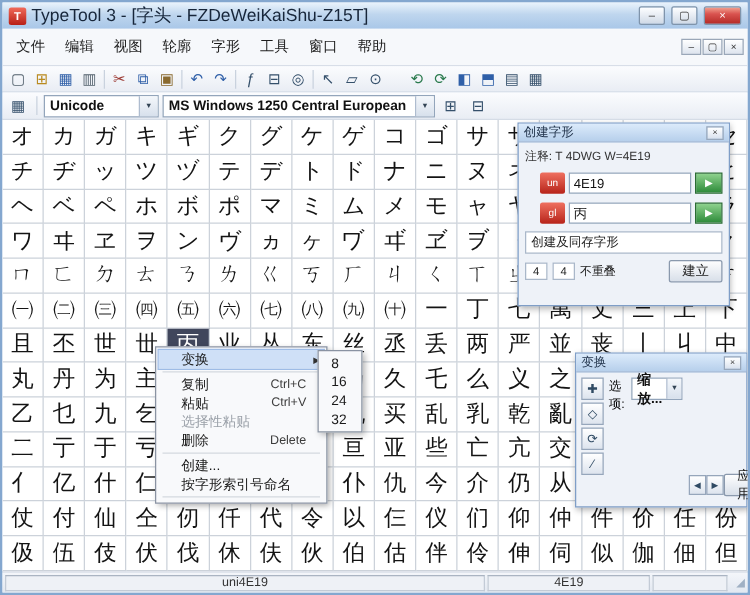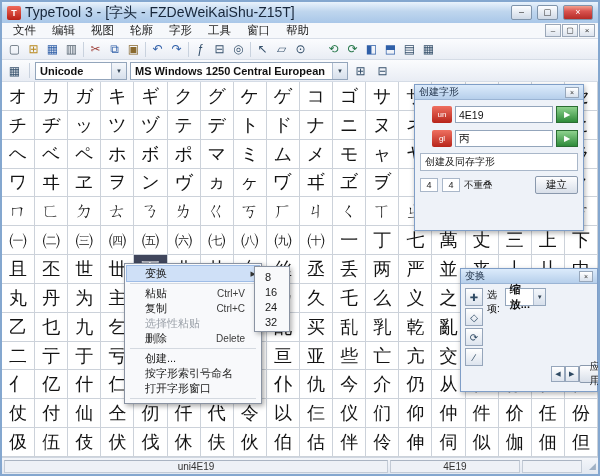--- a/index.html
+++ b/index.html
@@ -14,21 +14,21 @@
               display:flex; align-items:center; padding:0 5px; gap:4px; }
   .app-icon { width:14px; height:14px; border-radius:2px; background:linear-gradient(#f06a5a,#b81f16);
               color:#fff; font-size:9px; font-weight:bold; display:flex; align-items:center; justify-content:center; }
   .title-text { flex:1; font-size:14px; color:#17263a; white-space:nowrap; overflow:hidden; }
   .win-btn { width:21px; height:15px; border:1px solid #7f94ab; border-radius:2px;
              background:linear-gradient(#fdfeff,#cfd9e6); font-size:9px; line-height:12px;
              text-align:center; color:#333; margin-left:1px; }
   .win-btn.close { width:30px; background:linear-gradient(#f2a08e,#d9534f 40%,#b52b27); color:#fff; }
 
   
-  .menubar { height:16px; flex:0 0 auto; background:#f6f8fb; border-bottom:1px solid #d8dee8;
+  .menubar { height:30px; flex:0 0 auto; background:#f6f8fb; border-bottom:1px solid #d8dee8;
              display:flex; align-items:center; padding:0 3px; }
   .menu-item { font-size:11.5px; padding:1px 8px; color:#1e1e1e; }
   .mdi-controls { margin-left:auto; display:flex; gap:1px; }
   .mdi-btn { width:16px; height:13px; border:1px solid #9aa7b8; background:linear-gradient(#fff,#dde4ee);
              font-size:8px; line-height:11px; text-align:center; color:#333; }
 
   
   .toolbar { flex:0 0 auto; background:linear-gradient(#fbfcfe,#e9edf4);
              border-bottom:1px solid #d5dce6; display:flex; align-items:center; padding:0 3px; }
   .toolbar1 { height:21px; }
@@ -430,61 +430,59 @@
       </div>
 
     <div class="context-menu">
       <div id="context-menu-items">
           <div class="cm-item highlight">
             <span>变换</span>
             <span class="cm-arrow">▶</span>
           </div>
           <div class="cm-sep"></div>
           <div class="cm-item">
+            <span>复制</span>
+            <span class="cm-shortcut">Ctrl+C</span>
+          </div>
+          <div class="cm-item">
             <span>粘贴</span>
             <span class="cm-shortcut">Ctrl+V</span>
-          </div>
-          <div class="cm-item">
-            <span>复制</span>
-            <span class="cm-shortcut">Ctrl+C</span>
           </div>
           <div class="cm-item disabled">
             <span>选择性粘贴</span>
           </div>
           <div class="cm-item">
             <span>删除</span>
             <span class="cm-shortcut">Delete</span>
           </div>
           <div class="cm-sep"></div>
           <div class="cm-item">
             <span>创建...</span>
           </div>
           <div class="cm-item">
             <span>按字形索引号命名</span>
-          </div>
-          <div class="cm-item">
-            <span>打开字形窗口</span>
           </div>
           <div class="cm-sep"></div>
         </div>
     </div>
 
     <div class="submenu" id="submenu-items">
         <div class="sm-item">8</div>
         <div class="sm-item">16</div>
         <div class="sm-item">24</div>
         <div class="sm-item">32</div>
       </div>
 
     <div class="palette palette1">
       <div class="pal-title">
         <span>创建字形</span>
         <span class="pal-close">×</span>
       </div>
       <div class="pal-body">
+        <div class="pal-note">注释: T 4DWG W=4E19</div>
         <div class="field-row">
           <span class="badge">un</span>
           <span class="field">4E19</span>
           <span class="go-btn">▶</span>
         </div>
         <div class="field-row">
           <span class="badge">gl</span>
           <span class="field">丙</span>
           <span class="go-btn">▶</span>
         </div>

